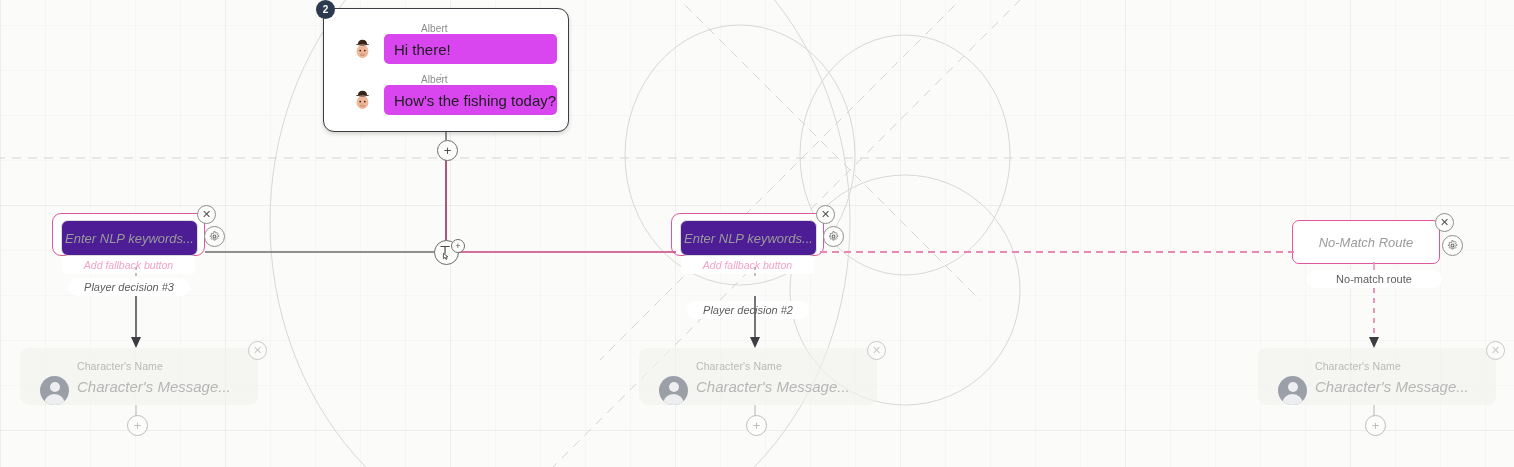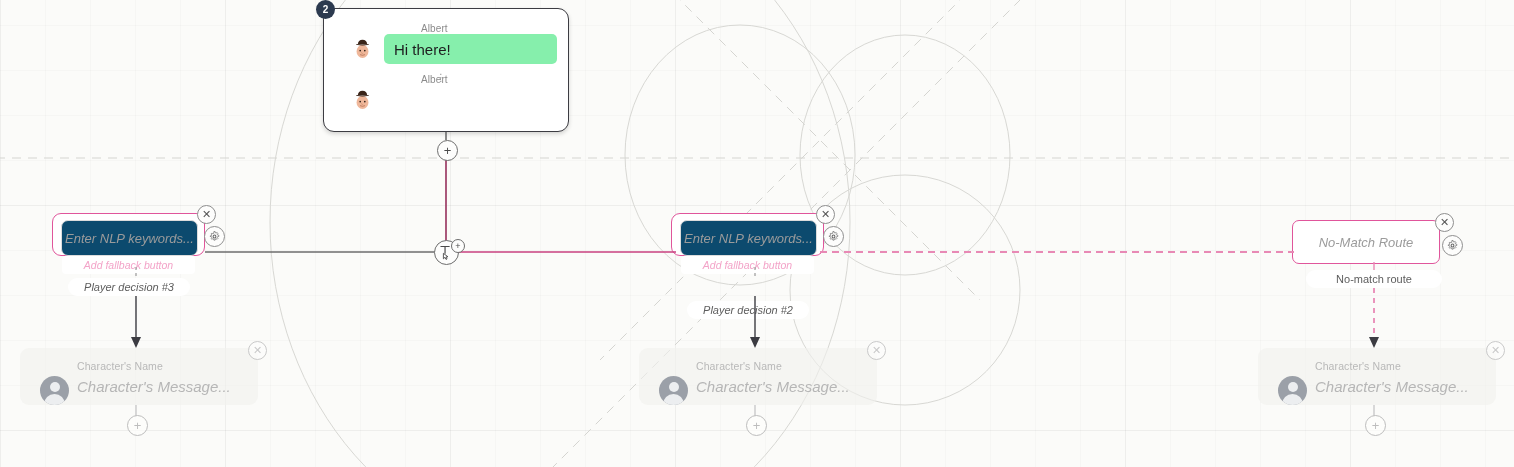--- a/index.html
+++ b/index.html
@@ -49,32 +49,32 @@
   .msg-row{position:absolute;left:10px;right:10px;}
   .msg-speaker{
     position:absolute;font-size:10px;color:#8b8b8b;left:52px;top:0;letter-spacing:.1px;margin-left:35px;
   }
   .msg-dots{position:absolute;right:112px;top:-1px;color:#9a9a9a;font-size:10px;line-height:9px;}
   .avatar{
     position:absolute;left:17px;width:23px;height:23px;border-radius:3px;overflow:hidden;
   }
   .msg-bubble{
     position:absolute;left:50px;right:1px;height:30px;border-radius:5px;
-    background:#86efac;display:flex;align-items:center;padding-left:10px;
+    background:#d946ef;display:flex;align-items:center;padding-left:10px;
     font-size:15px;color:#1d1d1f;box-sizing:border-box;
   }
 
   
   .decision-node{
     box-sizing:border-box;border:1.6px solid #e0559b;border-radius:9px;
     background:#ffffff;
   }
   .nlp-input{
     position:absolute;box-sizing:border-box;border:1px solid #dcdcdc;border-radius:7px;
-    background:#0c4a6e;display:flex;align-items:center;justify-content:center;
+    background:#4c1d95;display:flex;align-items:center;justify-content:center;
     font-size:13px;font-style:italic;color:#9b9b9b;
   }
   .fallback-pill{
     position:absolute;box-sizing:border-box;background:#ffffff;border-radius:4px;
     display:flex;align-items:center;justify-content:center;
     font-size:10.5px;font-style:italic;color:#f3a3c8;white-space:nowrap;
   }
   .decision-pill{
     position:absolute;box-sizing:border-box;background:#ffffff;border-radius:10px;
     display:flex;align-items:center;justify-content:center;
@@ -207,20 +207,21 @@
           <rect width="24" height="24" fill="#ffffff"></rect>
           <ellipse cx="12" cy="15" rx="6.2" ry="7" fill="#efb79a"></ellipse>
           <path d="M5.5 8.2 Q12 9.4 18.5 8.2 L18.5 7.2 Q12 8.2 5.5 7.2 Z" fill="#3a2418"></path>
           <path d="M7.2 7.6 Q7.4 2.8 12 2.8 Q16.6 2.8 16.8 7.6 Z" fill="#3a2418"></path>
           <ellipse cx="9.6" cy="14.2" rx="0.85" ry="1" fill="#2b1c12"></ellipse>
           <ellipse cx="14.4" cy="14.2" rx="0.85" ry="1" fill="#2b1c12"></ellipse>
           <path d="M9.4 18.4 Q12 19.8 14.6 18.4" stroke="#b9765a" stroke-width="0.9" fill="none"></path>
           <path d="M10.8 15.6 L11.4 17.2 L12.6 17.2" stroke="#d79876" stroke-width="0.7" fill="none"></path>
         </svg>
       </div>
+      <div class="msg-bubble" style="top:11px;">How's the fishing today?</div>
     </div>
   </div>
 
   <div class="plus-circle" style="left:437px;top:140px;z-index:13;">
     <span>+</span>
   </div>
 
   <div id="junction">
     <svg viewBox="0 0 23 23" width="21" height="21">
       <path d="M6 6 H16 M11 6 V14" stroke="#4a4a4a" stroke-width="1.3" fill="none"></path>

